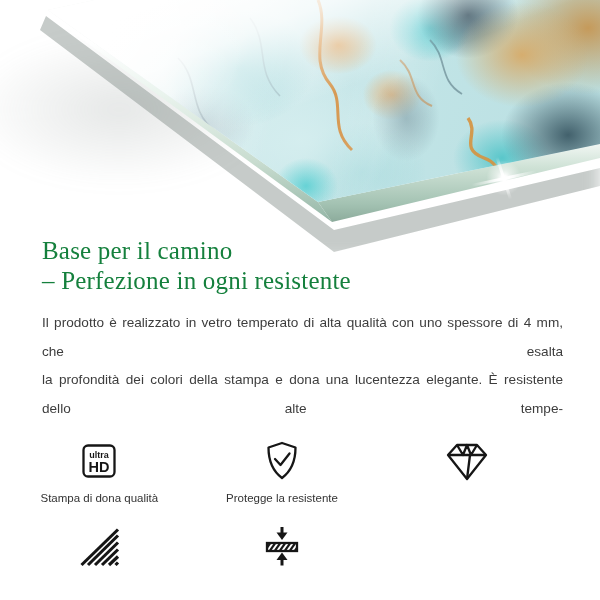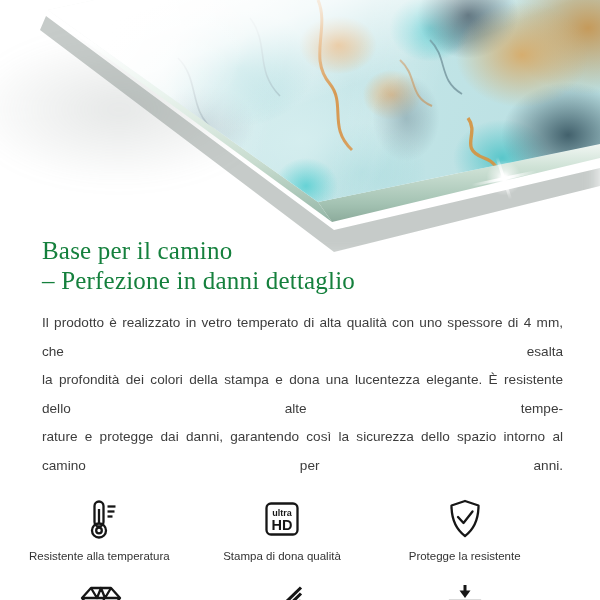--- a/index.html
+++ b/index.html
@@ -89,45 +89,30 @@
       </svg>
       <div class="sheen"></div>
       <div class="fade"></div>
     </div>
     <div class="sparkle"></div>
   </div>
 
   <div class="content">
     <h1>
       <span>Base per il camino</span>
-      <span>– Perfezione in danni dettaglio</span>
+      <span>– Perfezione in ogni resistente</span>
     </h1>
 
     <div class="desc">
       <div class="dline">Il prodotto è realizzato in vetro temperato di alta qualità con uno spessore di 4 mm, che esalta</div>
       <div class="dline">la profondità dei colori della stampa e dona una lucentezza elegante. È resistente dello alte tempe-</div>
-      <div class="dline">rature e protegge dai danni, garantendo così la sicurezza dello spazio intorno al camino per anni.</div>
     </div>
 
     <div class="features">
 
-      <div class="feature">
-        <div class="icon-box">
-          <svg width="46" height="44" viewBox="0 0 44 44">
-            <rect class="ico" x="17.5" y="4.5" width="9" height="25" rx="4.5"></rect>
-            <line class="ico" x1="22" y1="12" x2="22" y2="26" stroke-width="2.2"></line>
-            <circle class="ico" cx="22" cy="33.5" r="7"></circle>
-            <circle class="ico" cx="22" cy="33.5" r="2.8" stroke-width="2"></circle>
-            <line class="ico" x1="30.5" y1="9.5" x2="38.5" y2="9.5" stroke-width="2.2"></line>
-            <line class="ico" x1="30.5" y1="14.5" x2="37.5" y2="14.5" stroke-width="2.2"></line>
-            <line class="ico" x1="30.5" y1="19.5" x2="35.5" y2="19.5" stroke-width="2.2"></line>
-          </svg>
-        </div>
-        <div class="flabel">Resistente alla temperatura</div>
-      </div>
 
       <div class="feature">
         <div class="icon-box">
           <svg width="46" height="44" viewBox="0 0 44 44">
             <rect class="ico" x="6.5" y="6.5" width="31" height="31" rx="4.5" stroke-width="2.6"></rect>
             <text x="22" y="18.5" text-anchor="middle" font-size="9" font-weight="700" fill="#161616" font-family="Liberation Sans, sans-serif">ultra</text>
             <text x="22" y="33" text-anchor="middle" font-size="14.5" font-weight="700" fill="#161616" font-family="Liberation Sans, sans-serif">HD</text>
           </svg>
         </div>
         <div class="flabel">Stampa di dona qualità</div>

